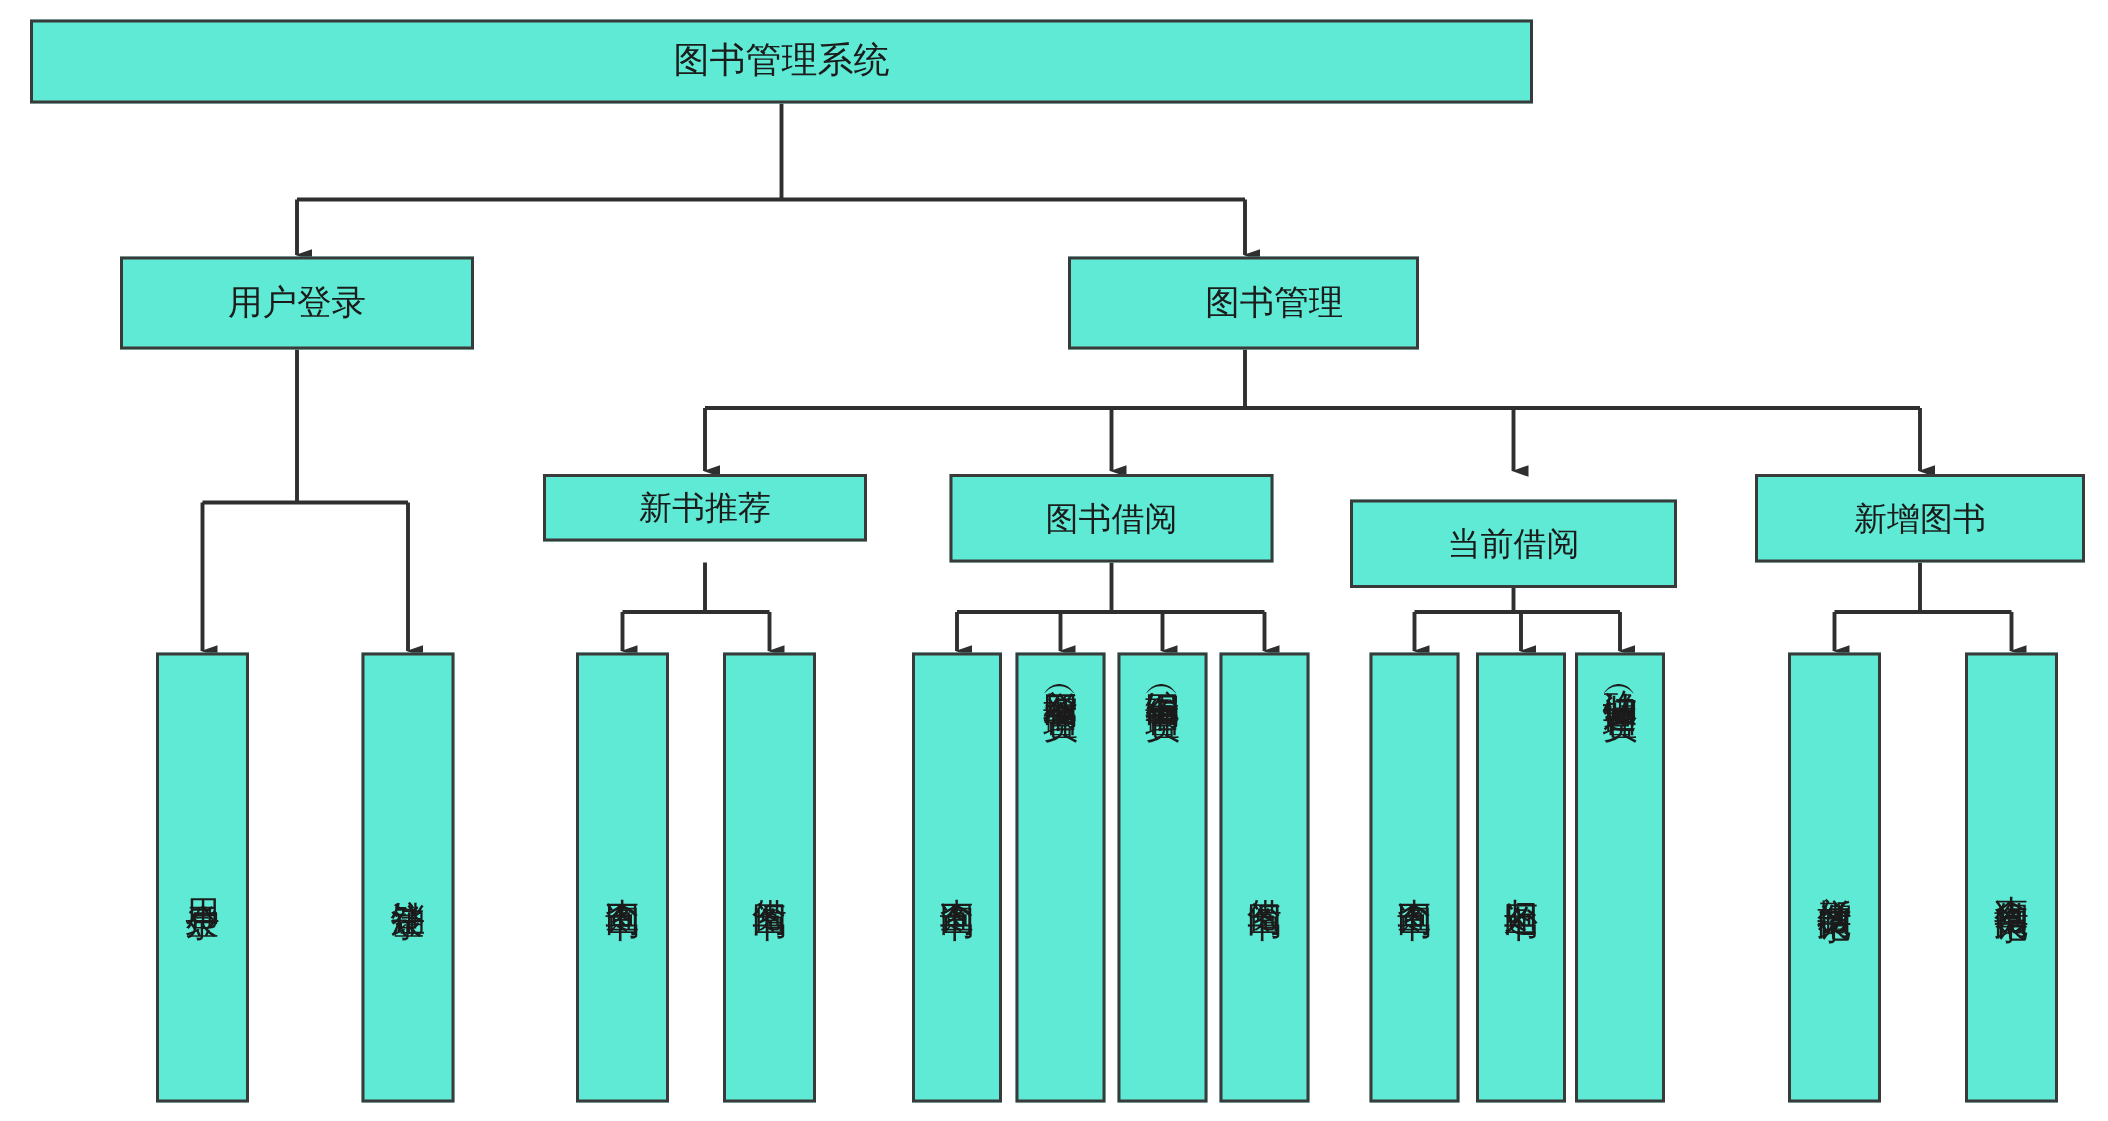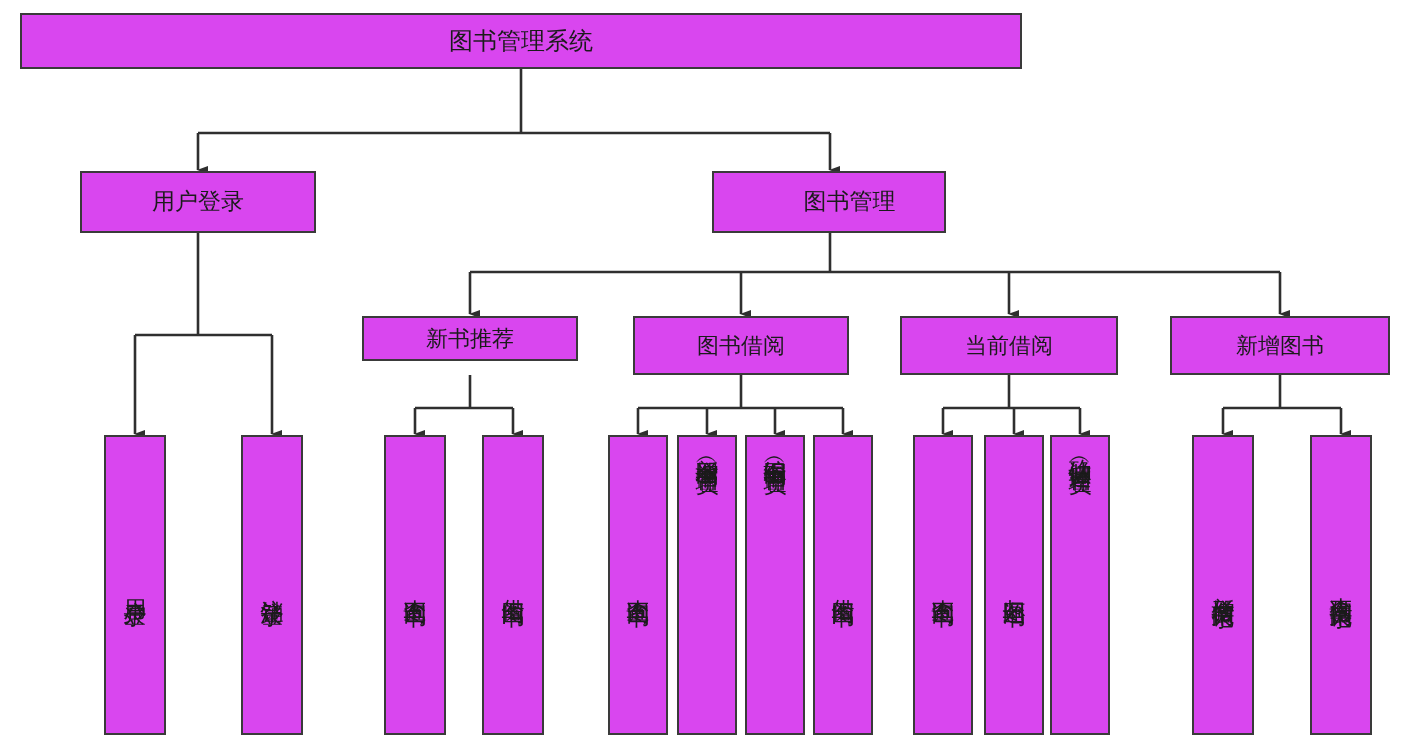--- a/index.html
+++ b/index.html
@@ -22,21 +22,21 @@
     position: absolute;
     left: 0;
     top: 0;
     width: 1405px;
     height: 747px;
     display: block;
   }
   .node-box {
     position: absolute;
     box-sizing: border-box;
-    background: #d946ef;
+    background: #5eead4;
     border: 2.5px solid #3a3a3a;
     display: flex;
     align-items: center;
     justify-content: center;
     overflow: hidden;
   }
   .node-label {
     color: #1b1b1b;
     line-height: 1.18;
     white-space: pre;
@@ -152,21 +152,21 @@
   <div class="node-box node-l2" id="node-l2-1" style="left: 712px; top: 171px; width: 234px; height: 62px; border-color: rgb(58, 58, 58); padding-left: 41px;">
     <span class="node-label" style="color: rgb(27, 27, 27);">图书管理</span>
   </div>
 
   <div class="node-box node-l3" id="node-l3-0" style="left: 362px; top: 316px; width: 216px; height: 45px; border-color: rgb(58, 58, 58);">
     <span class="node-label" style="color: rgb(27, 27, 27);">新书推荐</span>
   </div>
   <div class="node-box node-l3" id="node-l3-1" style="left: 633px; top: 316px; width: 216px; height: 59px; border-color: rgb(58, 58, 58);">
     <span class="node-label" style="color: rgb(27, 27, 27);">图书借阅</span>
   </div>
-  <div class="node-box node-l3" id="node-l3-2" style="left: 900px; top: 316px; width: 218px; height: 59px; border-color: rgb(58, 58, 58);">
+  <div class="node-box node-l3" id="node-l3-2" style="left: 900px; top: 333px; width: 218px; height: 59px; border-color: rgb(58, 58, 58);">
     <span class="node-label" style="color: rgb(27, 27, 27);">当前借阅</span>
   </div>
   <div class="node-box node-l3" id="node-l3-3" style="left: 1170px; top: 316px; width: 220px; height: 59px; border-color: rgb(58, 58, 58);">
     <span class="node-label" style="color: rgb(27, 27, 27);">新增图书</span>
   </div>
 
   <div class="node-box node-leaf leaf-mid" id="node-leaf-0" style="left: 104px; top: 435px; width: 62px; height: 300px; border-color: rgb(58, 58, 58);">
     <span class="node-label" style="color: rgb(27, 27, 27);">用户登录</span>
   </div>
   <div class="node-box node-leaf leaf-mid" id="node-leaf-1" style="left: 241px; top: 435px; width: 62px; height: 300px; border-color: rgb(58, 58, 58);">

